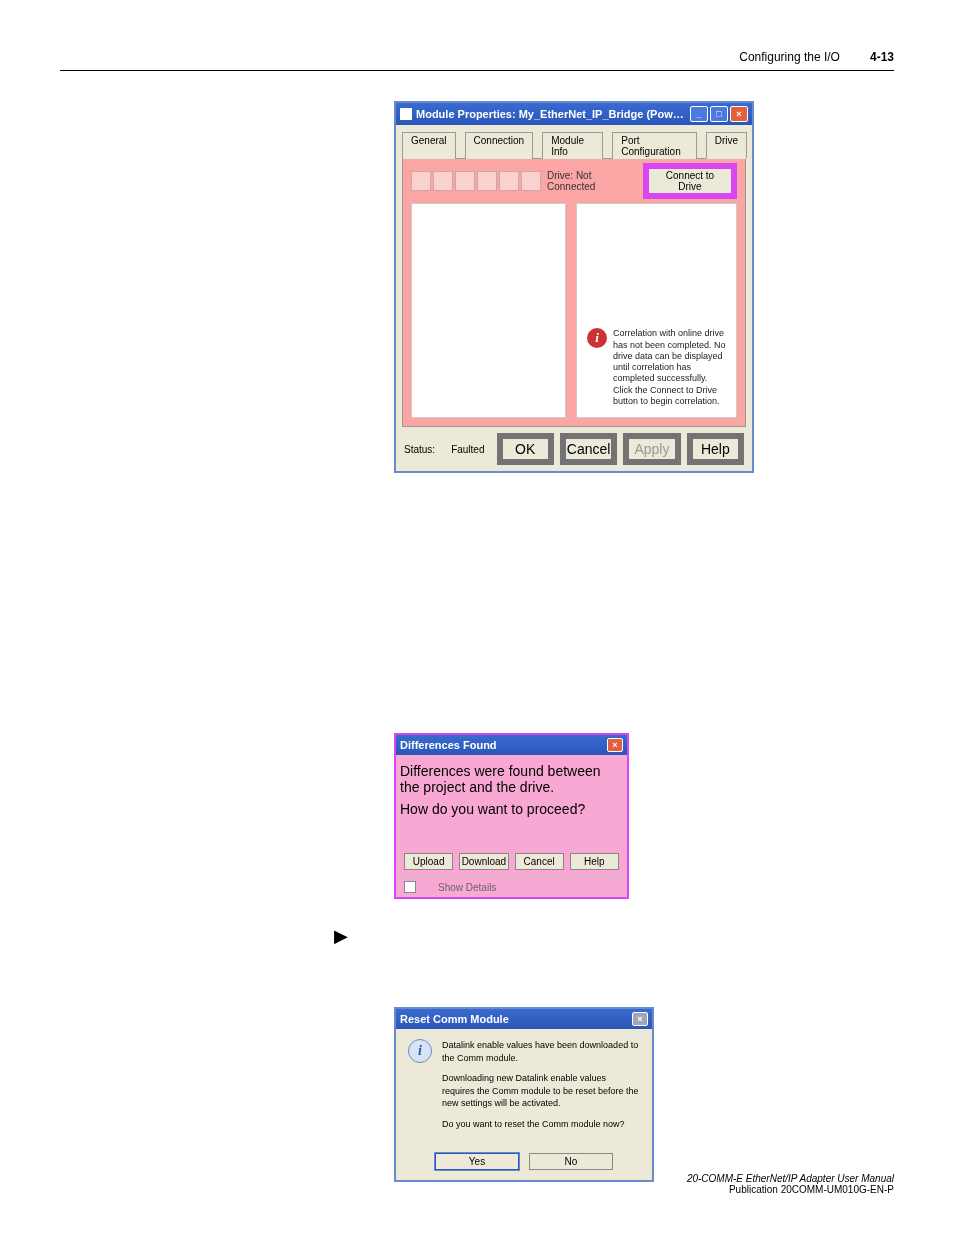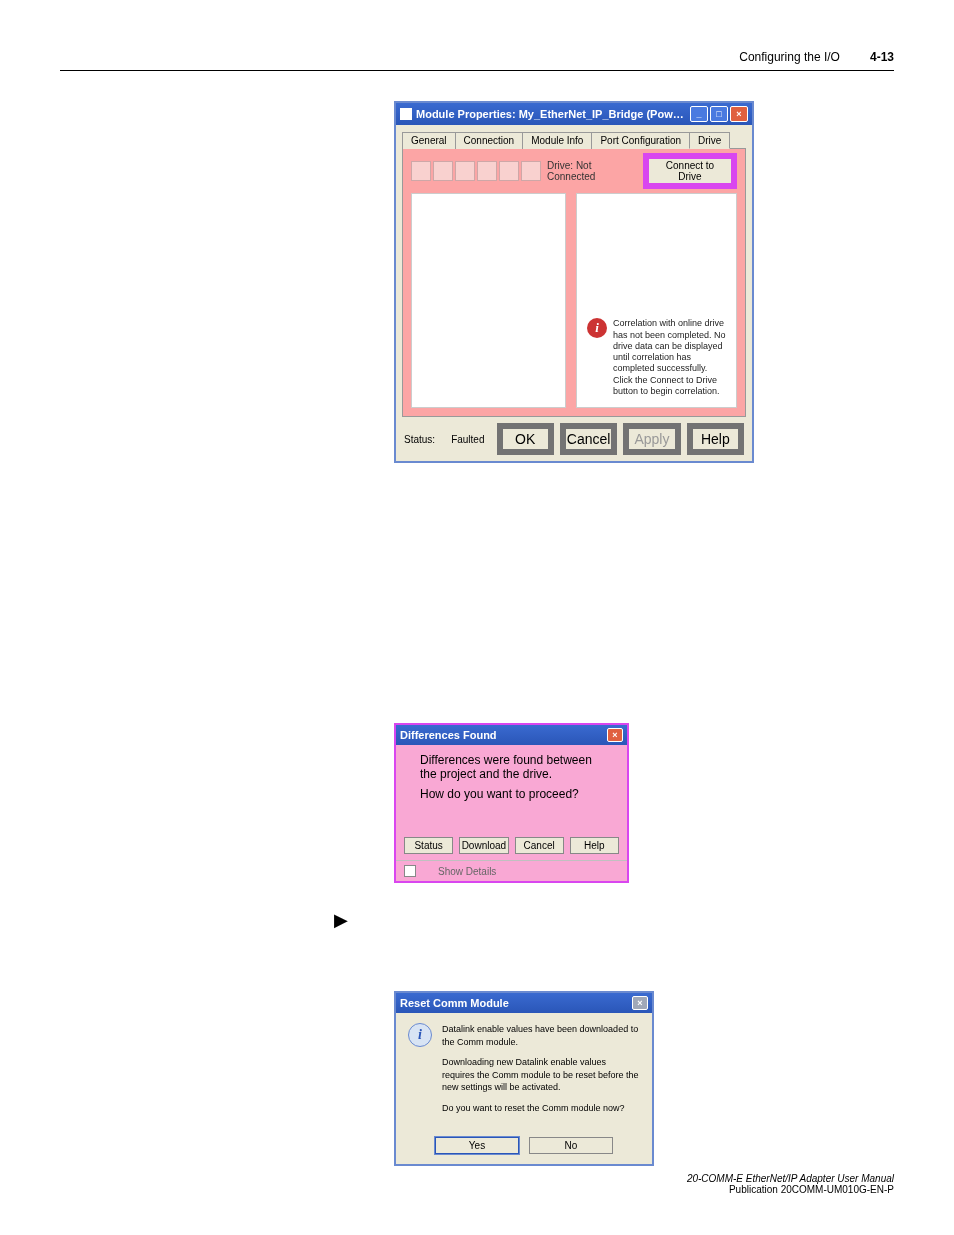--- a/index.html
+++ b/index.html
@@ -9,21 +9,21 @@
   .header { display: flex; justify-content: flex-end; align-items: baseline; font-size: 12px; padding-bottom: 6px; gap: 30px; }
   .header .pg { font-weight: bold; }
   .content { width: 600px; margin-left: auto; }
   .dialog { border: 2px solid #6a8ad0; background: #ece9d8; font-family: Tahoma, Arial, sans-serif; font-size: 10px; }
   .titlebar { background: linear-gradient(#3a6ad0, #2a56b8); color: #fff; font-weight: bold; font-size: 11px; padding: 3px 4px; display: flex; align-items: center; }
   .titlebar .title { flex: 1; white-space: nowrap; overflow: hidden; text-overflow: ellipsis; }
   .win-btn { width: 18px; height: 16px; border: 1px solid #fff; border-radius: 2px; margin-left: 2px; display: flex; align-items: center; justify-content: center; font-size: 9px; font-weight: bold; }
   .win-min { background: #4a7ae0; color: #fff; }
   .win-max { background: #4a7ae0; color: #fff; }
   .win-close { background: #e06040; color: #fff; }
-  .tabs { display: flex; padding: 6px 6px 0 6px; gap: 0; font-size: 10px; }
+  .tabs { display: flex; padding: 6px 6px 0 6px; gap: 10px; font-size: 10px; }
   .tab { padding: 2px 8px; border: 1px solid #999; border-bottom: none; background: #ece9d8; margin-right: -1px; position: relative; top: 1px; }
   .tab.active { background: #ece9d8; border-bottom: 1px solid #ece9d8; z-index: 2; }
   .tab-panel { margin: 0 6px 0 6px; border: 1px solid #999; background: #fca5a5; padding: 4px 8px 8px 8px; }
   .toolbar-row { display: flex; align-items: center; gap: 6px; margin-bottom: 4px; }
   .tb-btns { display: flex; gap: 2px; }
   .tb-btn { width: 20px; height: 20px; border: 1px solid #aaa; background: #f7f6f2; opacity: .55; }
   .drive-status { font-size: 10px; color: #333; }
   .small-btn { font-size: 10px; border: 6px solid #d946ef; background: #ece9d8; padding: 1px 6px; }
   .big-pane { display: flex; gap: 10px; }
   .left-pane { width: 155px; height: 215px; border: 1px solid #ccc; background: #fff; }
@@ -31,21 +31,21 @@
   .info-row { display: flex; gap: 6px; align-items: flex-start; }
   .info-icon { width: 20px; height: 20px; border-radius: 50%; background: #cc3333; color: #fff; display: flex; align-items: center; justify-content: center; font-family: Georgia, serif; font-style: italic; font-weight: bold; font-size: 13px; flex-shrink: 0; }
   .info-text2 { font-size: 9px; line-height: 1.25; color: #222; }
   .dialog-footer { display: flex; align-items: center; padding: 6px 8px; gap: 6px; }
   .status-text { font-size: 10px; }
   .spacer { flex: 1; }
   .btn { font-size: 14px; border: 6px solid #737373; background: #ece9d8; padding: 2px 0; width: 64px; text-align: center; }
   .btn.disabled { color: #999; }
 
   .small-dialog { width: 235px; margin-left: 100px; border: 2px solid #d946ef; background: #f9a8d4; font-family: Tahoma, Arial, sans-serif; }
-  .small-dialog .body { padding: 8px 24px; font-size: 12px; }
+  .small-dialog .body { padding: 8px 4px; font-size: 14px; }
   .body p { margin-bottom: 6px; }
   .btn-row { display: flex; gap: 6px; padding: 0 8px 6px 8px; }
   .btn-s { flex: 1; font-size: 10px; border: 1px solid #888; background: #ece9d8; padding: 2px 0; text-align: center; }
   .sd-bottom { border-top: 1px solid #c0c0c0; padding: 4px 8px; display: flex; align-items: center; gap: 22px; }
   .checkbox { width: 12px; height: 12px; border: 1px solid #888; background: #fff; }
   .sd-label { font-size: 10px; color: #666; }
 
   .tip-arrow { margin-left: 40px; font-size: 18px; letter-spacing: -2px; margin-top: 26px; margin-bottom: 20px; }
 
   .reset-dialog { width: 260px; margin-left: 100px; border: 2px solid #6a8ad0; background: #ece9d8; font-family: Tahoma, Arial, sans-serif; }
@@ -130,21 +130,21 @@
       <div class="titlebar">
         <span class="title">Differences Found</span>
         <span class="close-sm">×</span>
       </div>
       <div class="body">
         <p>Differences were found between the project and the drive.</p>
         <p>How do you want to proceed?</p>
         <div style="height:22px;"></div>
       </div>
       <div class="btn-row">
-        <button class="btn-s">Status</button>
+        <button class="btn-s">Upload</button>
         <button class="btn-s">Download</button>
         <button class="btn-s">Cancel</button>
         <button class="btn-s">Help</button>
       </div>
       <div class="sd-bottom">
         <span class="checkbox"></span>
         <span class="sd-label">Show Details</span>
       </div>
     </div>
 

